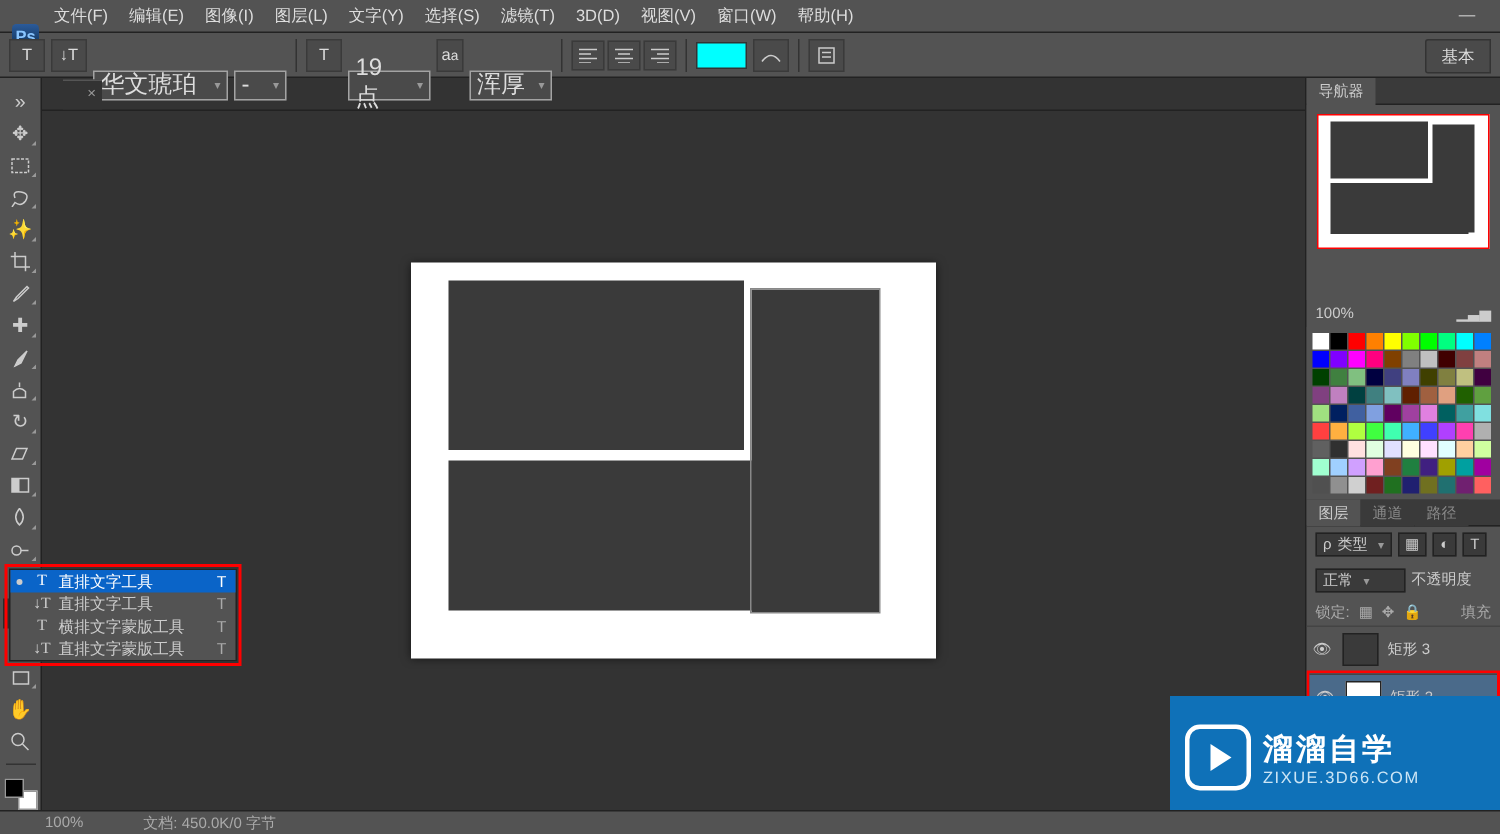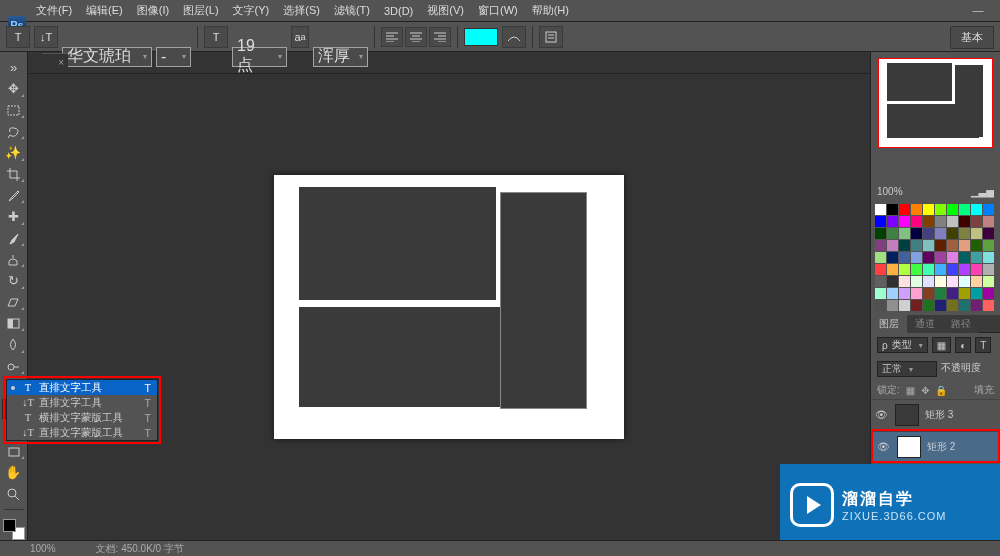--- a/index.html
+++ b/index.html
@@ -76,21 +76,21 @@
 .eye { width:14px; color:#ccc;}
 .layer-thumb { width:24px; height:22px; background:#3a3a3a; border:1px solid #222;}
 .layer-thumb.white { background:#fff;}
 .red-box-layer { border:2px solid #ff0000; }
 
 
 .watermark { position:absolute; right:0; bottom:10px; width:220px; height:82px; background:#0f71b8; display:flex; align-items:center; padding:0 10px; gap:8px;}
 .watermark .play { width:44px; height:44px; border:3px solid #fff; border-radius:10px; display:flex; align-items:center; justify-content:center;}
 .watermark .play::before { content:''; border-left:14px solid #fff; border-top:9px solid transparent; border-bottom:9px solid transparent; margin-left:4px;}
 .watermark .wm-text { color:#fff; }
-.watermark .wm-text .big { font-size:16px; font-weight:bold; letter-spacing:2px;}
+.watermark .wm-text .big { font-size:20px; font-weight:bold; letter-spacing:2px;}
 .watermark .wm-text .small { font-size:11px; letter-spacing:1px; color:#cce5f5;}
 
 
 .status { position:absolute; left:0; right:0; bottom:0; height:16px; background:#535353; border-top:1px solid #222; display:flex; align-items:center; padding:0 30px; font-size:10px; color:#aaa; gap:40px;}
 
 .arrow-down::after{content:'▾'; font-size:8px; margin-left:3px; color:#999;}
 svg{display:block;}
 </style>
 </head>
 <body>
@@ -299,20 +299,23 @@
     <div class="row">
       <span class="dot"></span>
         <span class="icon">↓T</span>
       <span>直排文字蒙版工具</span>
       <span class="shortcut">T</span>
     </div>
   </div>
 </div>
 
 <div class="rightcol">
+  <div class="panel-tab">
+      <span>导航器</span>
+    </div>
   <div class="navigator">
     <div class="nav-thumb">
       <div class="nshape" style="left:8px;top:4px;width:65px;height:38px"></div>
       <div class="nshape" style="left:76px;top:6px;width:28px;height:72px"></div>
       <div class="nshape" style="left:8px;top:45px;width:92px;height:34px"></div>
     </div>
   </div>
   <div class="zoom-row">
     <span>100%</span>
     <span>▁▃▅</span>

